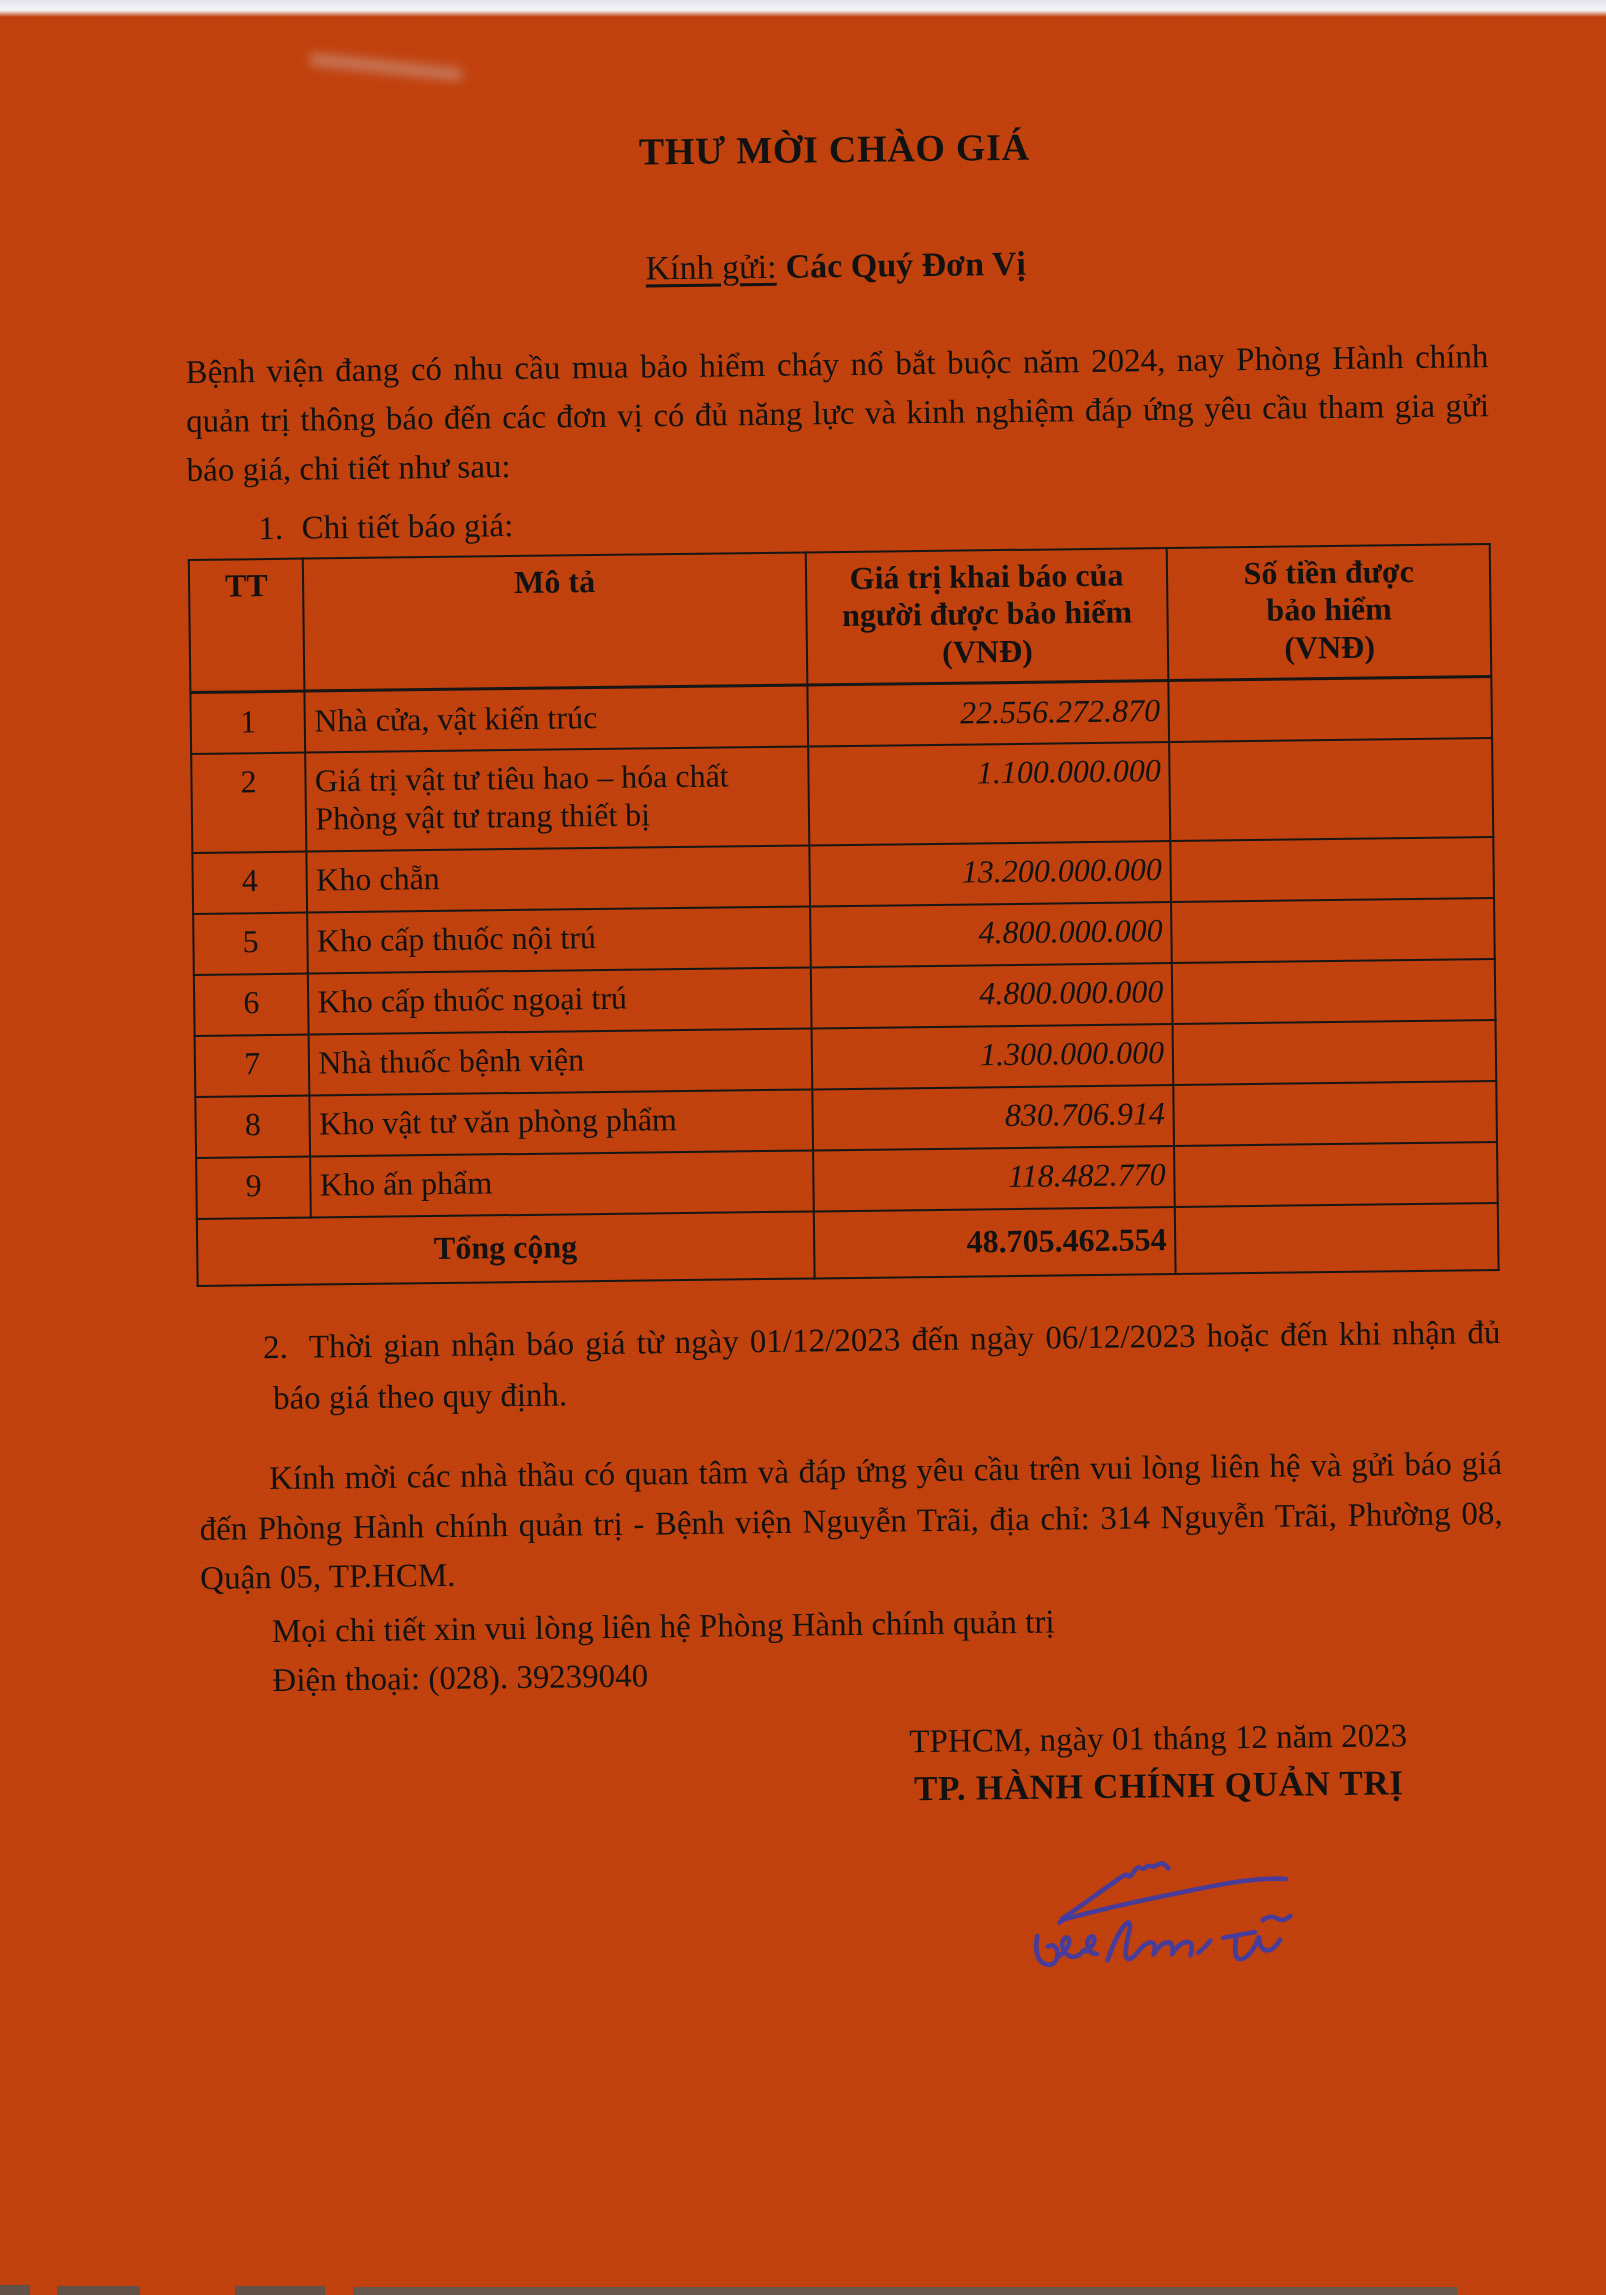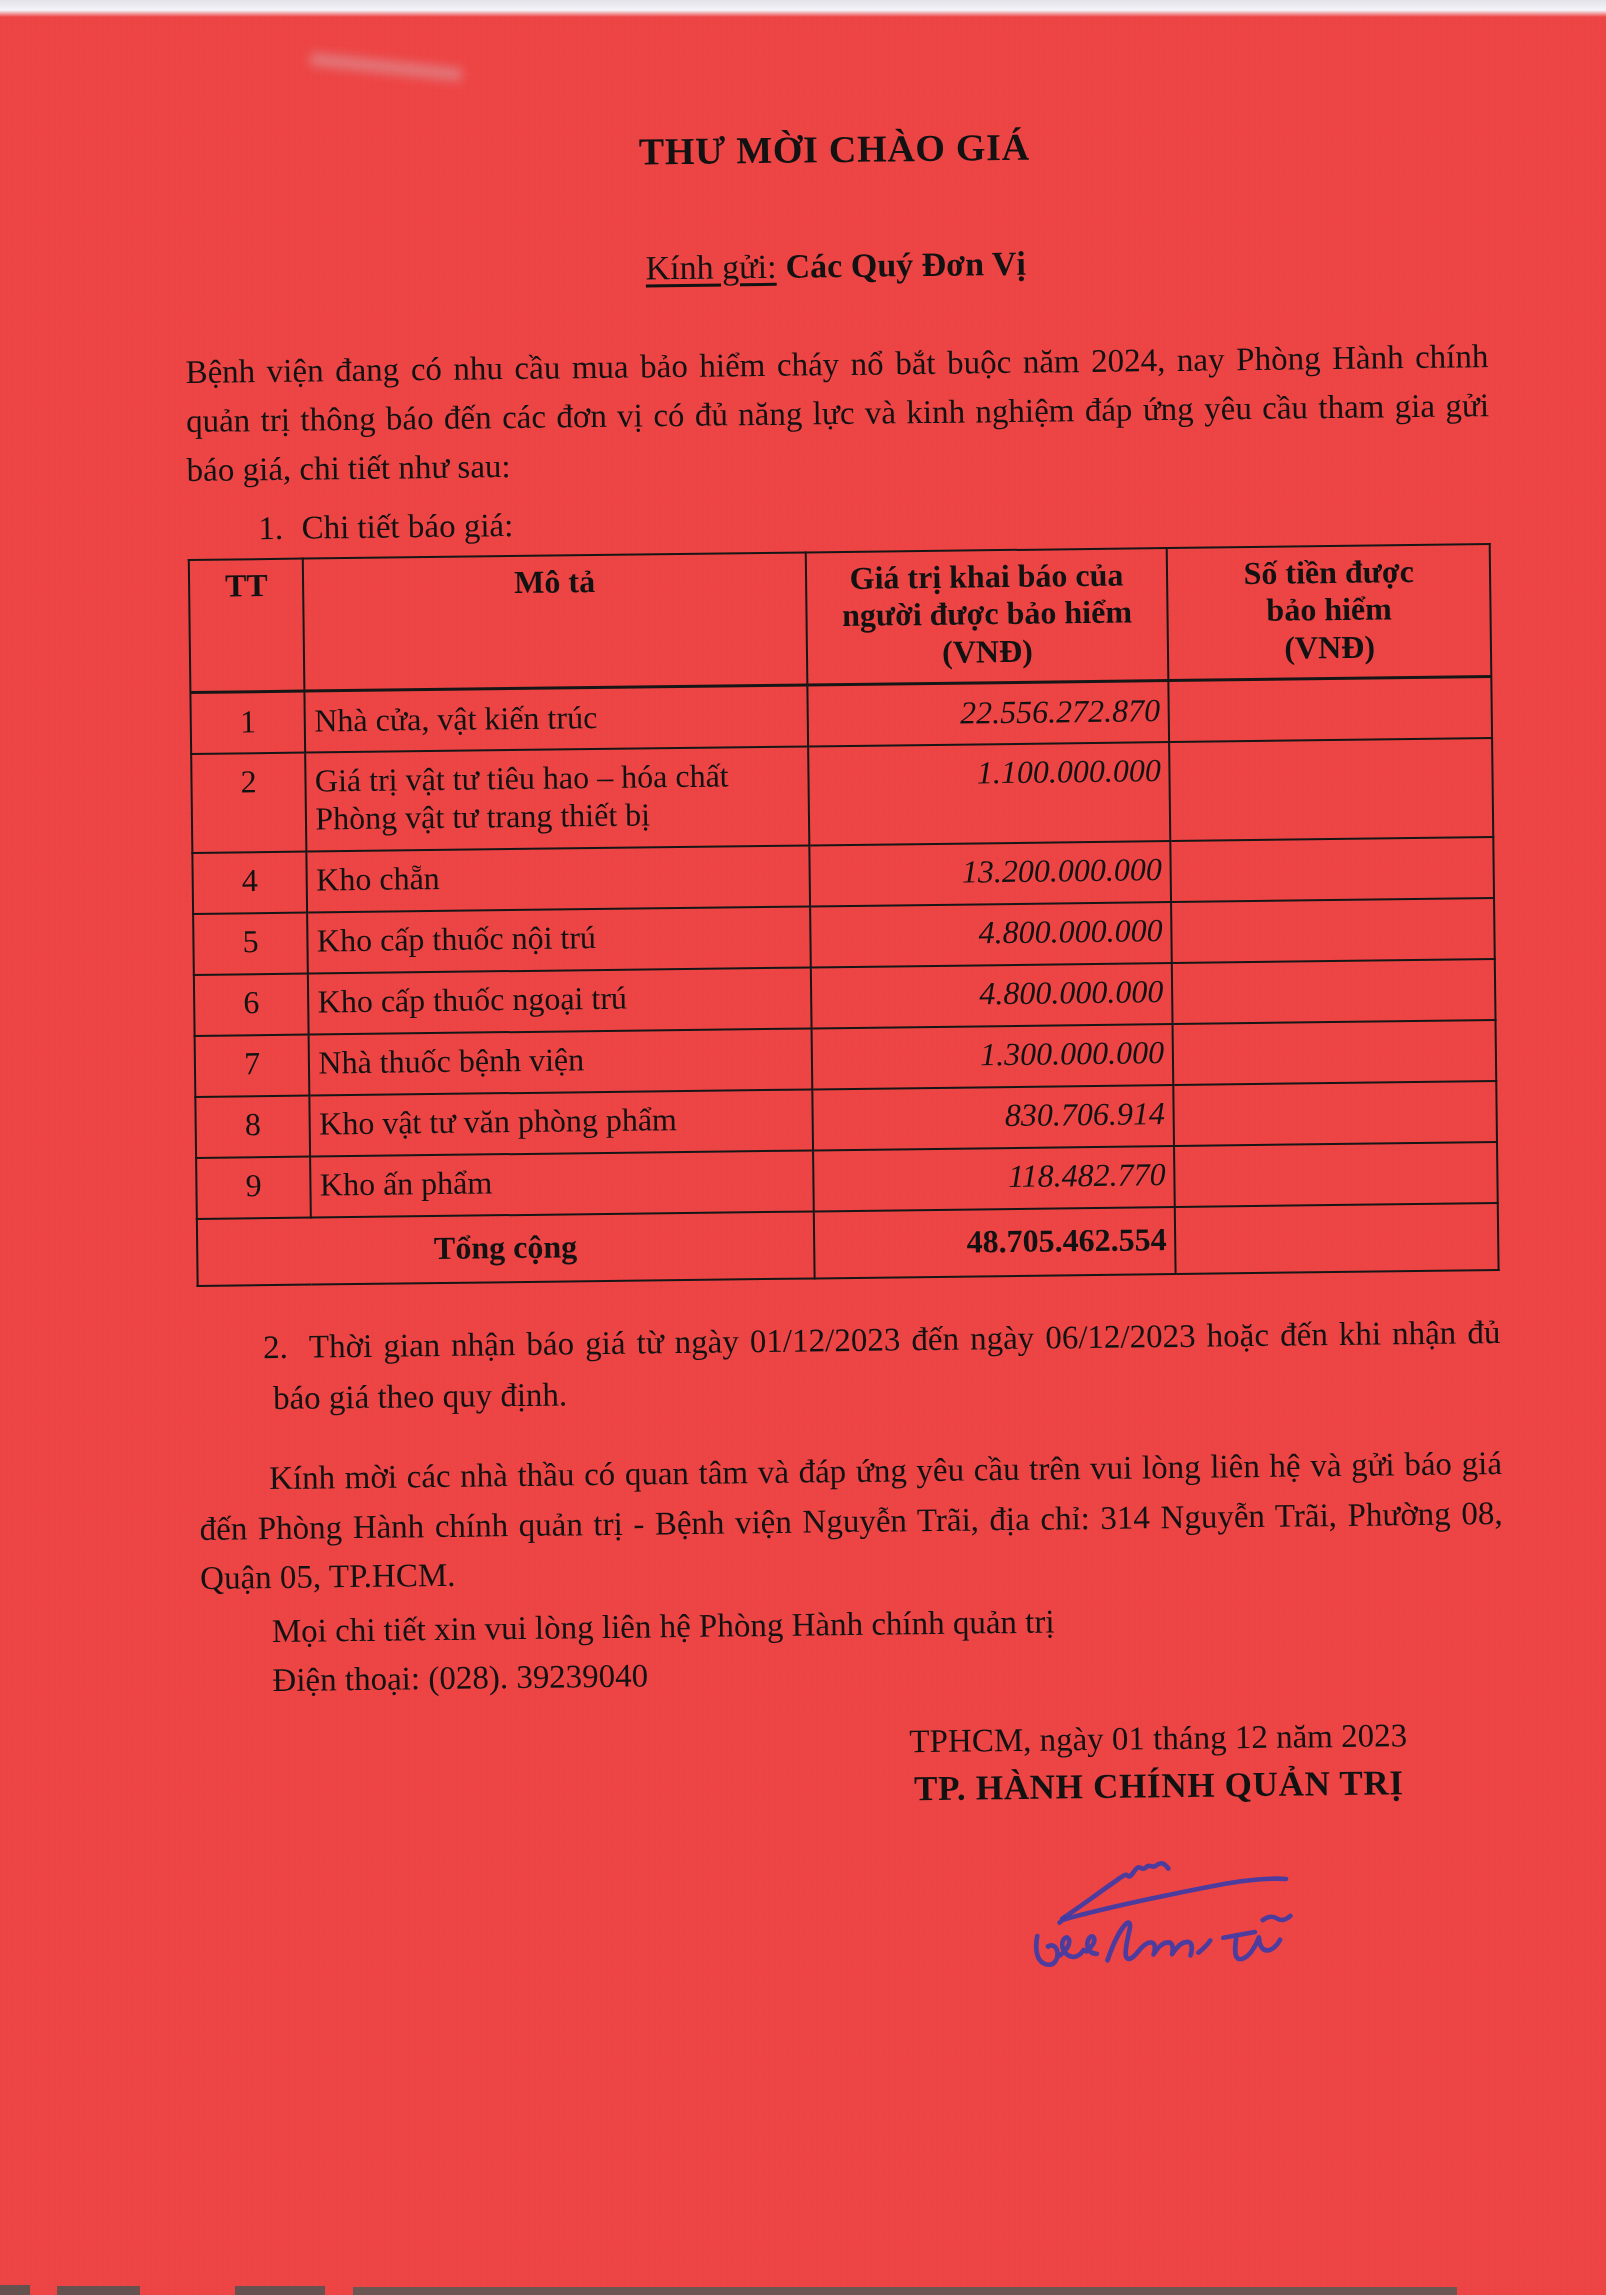--- a/index.html
+++ b/index.html
@@ -1,20 +1,20 @@
 <!DOCTYPE html>
 <html style="font-size:10.5px"><head>
 <meta charset="utf-8">
 <style>
   html,body{margin:0;padding:0;background:#9a9a9a;}
   .page{
     position:relative;
     width:1606px;height:2295px;
     margin:0 auto;
-    background:#ef4444;
+    background:#c2410c;
     overflow:hidden;
     font-family:"Liberation Serif","DejaVu Serif",serif;
     color:#121212;
   }
   
   .page::before{
     content:"";position:absolute;inset:0;pointer-events:none;
     background:
       repeating-linear-gradient(90deg, rgba(70,80,120,0.022) 0 2px, rgba(0,0,0,0) 2px 6px),
       repeating-linear-gradient(0deg, rgba(60,60,90,0.012) 0 1.3px, rgba(0,0,0,0) 1.3px 4.6px);

